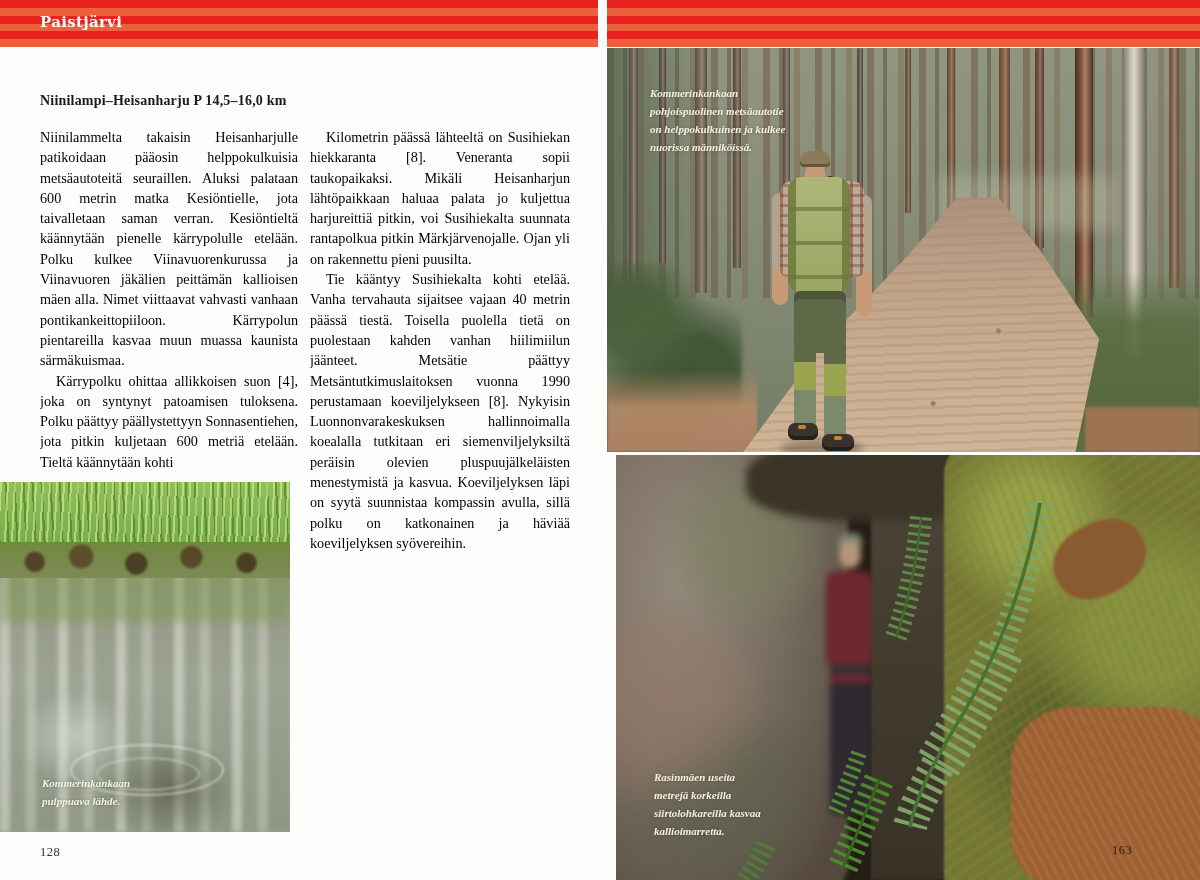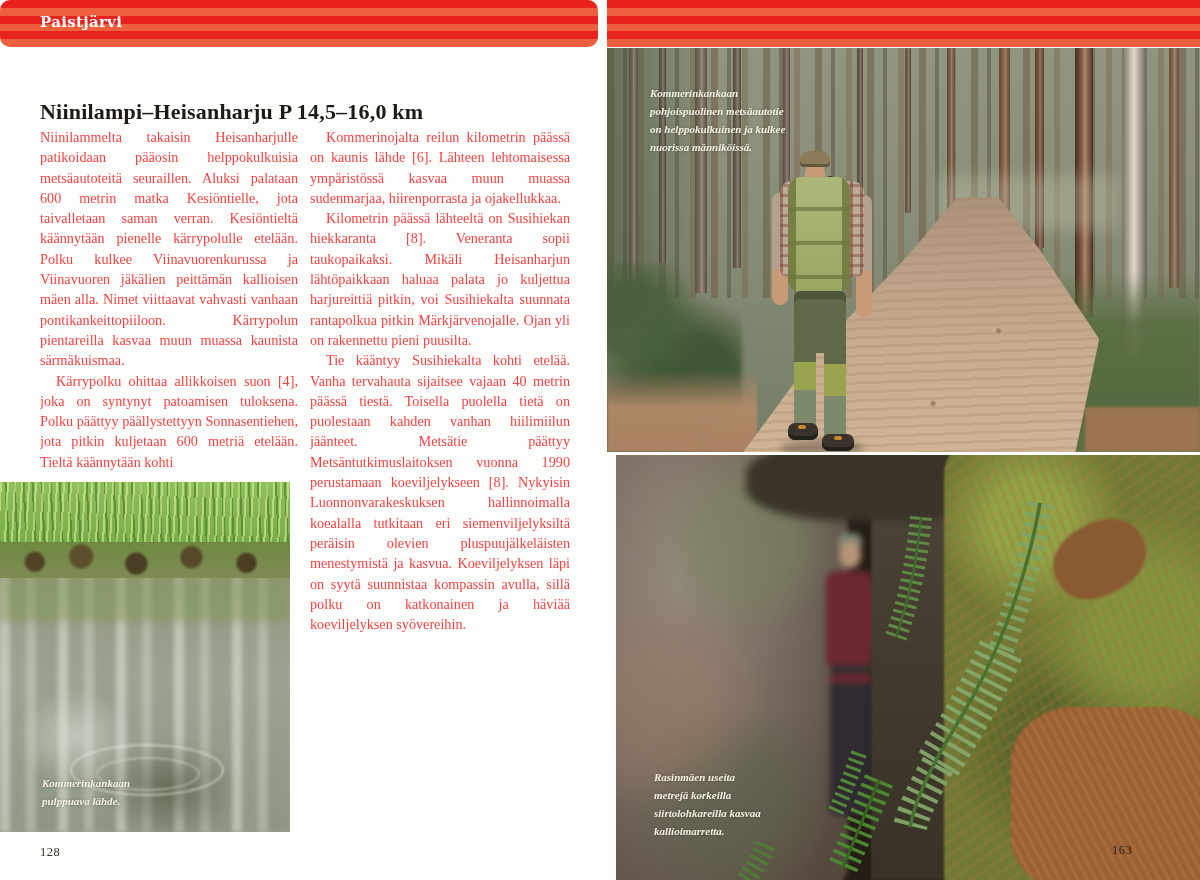--- a/index.html
+++ b/index.html
@@ -7,35 +7,35 @@
   .spread{
     position:relative;width:1200px;height:880px;background:#fdfdfc;
     overflow:hidden;font-family:"Liberation Serif",serif;
   }
   
   .band{
     position:absolute;top:0;height:47px;
     background:repeating-linear-gradient(180deg,
       #e8231d 0px,#e8231d 8px,#ee5f3e 8px,#ee5f3e 15.6px);
   }
-  .band-left{left:0;width:598px;border-radius:10px;}
+  .band-left{left:0;width:598px;}
   .band-right{left:607px;width:593px;}
   .band-label{
     position:absolute;left:40px;top:13px;color:#ffffff;
     font-family:"DejaVu Serif",serif;font-weight:bold;font-size:15px;letter-spacing:.3px;
   }
   
   .title{
     position:absolute;left:40px;top:84px;width:540px;
     font-family:"Liberation Serif",serif;font-weight:bold;
-    font-size:22px;color:#1d1a18;letter-spacing:.2px;
+    font-size:14px;color:#1d1a18;letter-spacing:.2px;
   }
   .col{
     position:absolute;top:127px;width:258px;
-    font-size:14.2px;line-height:20.3px;color:#ef4444;
+    font-size:14.2px;line-height:20.3px;color:#000000;
     text-align:justify;hyphens:auto;
   }
   .col1{left:40px;height:350px;overflow:hidden;}
   .col2{left:310px;width:260px;height:716px;overflow:hidden;}
   .col p{margin:0;}
   .col p.indent{text-indent:16px;}
   .pagenum{
     position:absolute;font-size:12.5px;color:#38322b;letter-spacing:.5px;
     font-family:"Liberation Serif",serif;
   }
@@ -227,21 +227,20 @@
   <div class="band band-right"></div>
 
   <h1 class="title">Niinilampi–Heisanharju P 14,5–16,0 km</h1>
 
   <div class="col col1">
     <p>Niinilammelta takaisin Heisanharjulle patikoidaan pääosin helppokulkuisia metsäautoteitä seuraillen. Aluksi palataan 600 metrin matka Kesiöntielle, jota taivalletaan saman verran. Kesiöntieltä käännytään pienelle kärrypolulle etelään. Polku kulkee Viinavuorenkurussa ja Viinavuoren jäkälien peittämän kallioisen mäen alla. Nimet viittaavat vahvasti vanhaan pontikankeittopiiloon. Kärrypolun pientareilla kasvaa muun muassa kaunista särmäkuismaa.</p>
     <p class="indent">Kärrypolku ohittaa allikkoisen suon [4], joka on syntynyt patoamisen tuloksena. Polku päättyy päällystettyyn Sonnasentiehen, jota pitkin kuljetaan 600 metriä etelään. Tieltä käännytään kohti</p>
   </div>
 
   <div class="col col2">
-    <p class="indent">Kommerinojalta reilun kilometrin päässä on kaunis lähde [6]. Lähteen lehtomaisessa ympäristössä kasvaa muun muassa sudenmarjaa, hiirenporrasta ja ojakellukkaa.</p>
     <p class="indent">Kilometrin päässä lähteeltä on Susihiekan hiekkaranta [8]. Veneranta sopii taukopaikaksi. Mikäli Heisanharjun lähtöpaikkaan haluaa palata jo kuljettua harjureittiä pitkin, voi Susihiekalta suunnata rantapolkua pitkin Märkjärvenojalle. Ojan yli on rakennettu pieni puusilta.</p>
     <p class="indent">Tie kääntyy Susihiekalta kohti etelää. Vanha tervahauta sijaitsee vajaan 40 metrin päässä tiestä. Toisella puolella tietä on puolestaan kahden vanhan hiilimiilun jäänteet. Metsätie päättyy Metsäntutkimuslaitoksen vuonna 1990 perustamaan koeviljelykseen [8]. Nykyisin Luonnonvarakeskuksen hallinnoimalla koealalla tutkitaan eri siemenviljelyksiltä peräisin olevien pluspuujälkeläisten menestymistä ja kasvua. Koeviljelyksen läpi on syytä suunnistaa kompassin avulla, sillä polku on katkonainen ja häviää koeviljelyksen syövereihin.</p>
   </div>
 
   <div class="pagenum pagenum-left">128</div>
 
   <div class="photo photo-pond">
     <div class="pond-water">
       <div class="water-reflections"></div>
       <div class="water-green-top"></div>

